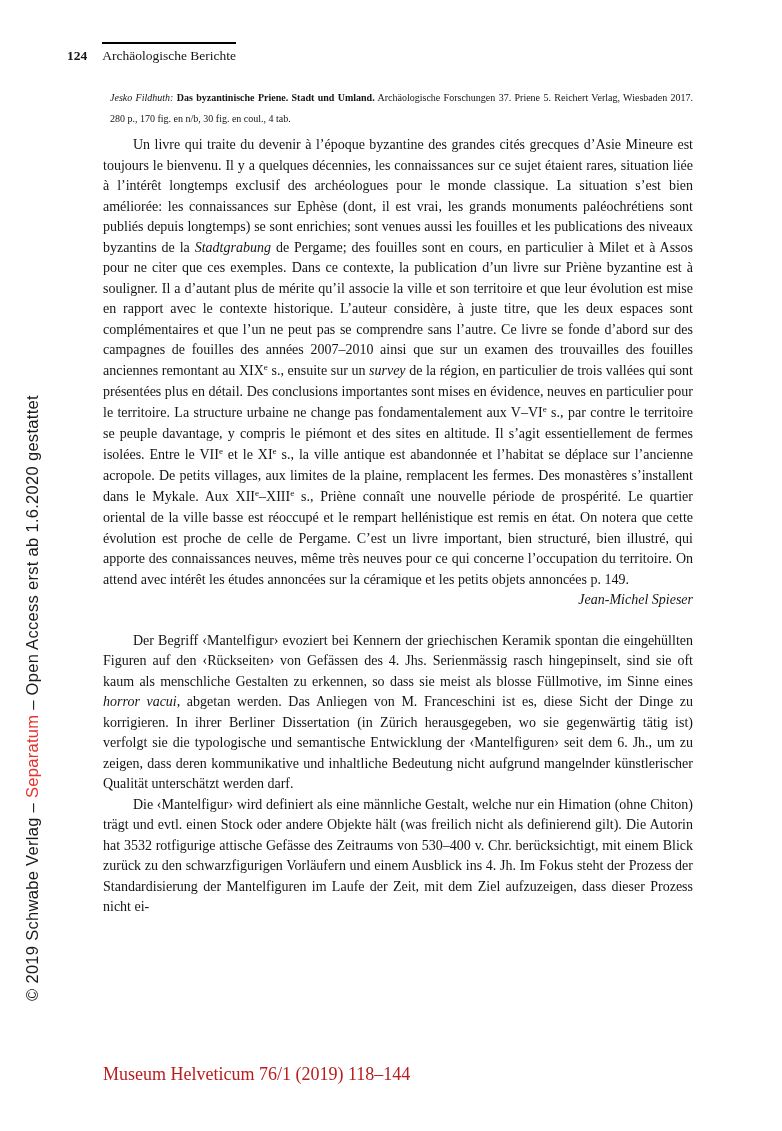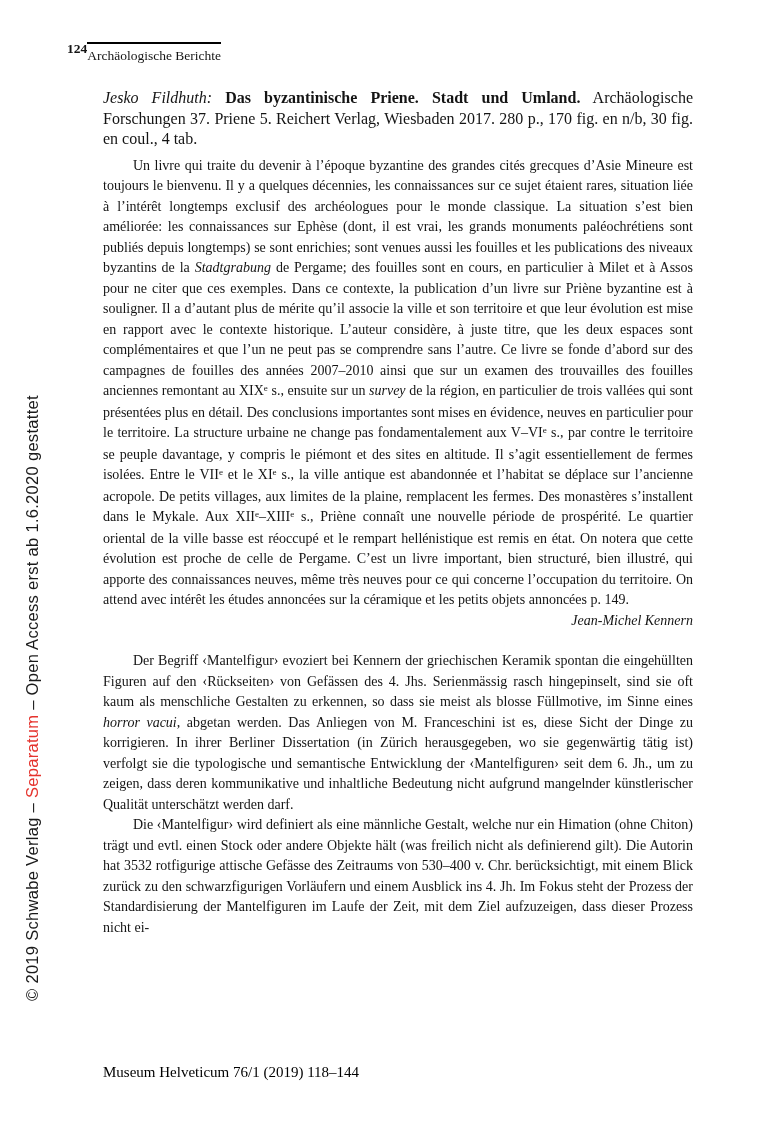--- a/index.html
+++ b/index.html
@@ -9,21 +9,21 @@
     position: relative;
     overflow: hidden;
     font-family: "Liberation Serif", serif;
     color: #141414;
   }
   .page { position: absolute; inset: 0; }
 
   
   .runhead {
     position: absolute; top: 42px; left: 67px;
-    display: flex; align-items: flex-start; 
+    display: flex; align-items: flex-end; gap: 15px;
   }
   .pagenum { font-weight: 700; font-size: 13.5px; line-height: 1; padding-bottom: 1px; }
   .sechead {
     font-weight: 400; font-size: 13.5px; line-height: 1;
     border-top: 2.4px solid #000; padding-top: 5px; padding-bottom: 1px;
   }
 
   
   .sidebar {
     position: absolute; left: 32px; top: 698px;
@@ -36,62 +36,63 @@
   .red { color: var(--accent, #e5332d); }
 
   
   main.textcol {
     position: absolute; left: 103px; top: 88px;
     width: 590px; height: 962px; overflow: hidden;
   }
   .review { margin-bottom: 15px; }
   .review + .review { margin-top: 20px; }
   .rev-head {
-    font-size: 16px; line-height: 20.5px;
+    font-size: 10px; line-height: 20.5px;
     text-align: justify;
     margin-bottom: 6px;
+    margin-left: 7px;
   }
   .rev-body {
     font-size: 14px; line-height: 20.5px;
     text-align: justify;
     text-indent: 30px;
   }
   .signature {
     font-size: 14px; line-height: 20.5px;
     text-align: right; font-style: italic;
   }
 
   .i { font-style: italic; }
   .b { font-weight: 700; }
   .sup { font-size: 0.65em; position: relative; top: -0.45em; }
 
   
   footer.pagefoot {
     position: absolute; left: 103px; top: 1064px;
-    font-size: 15px; color: #000000;
+    font-size: 18px; color: #b91c1c;
   }
 </style>
 </head>
 <body>
 
 <div class="page">
 
   <div class="runhead">
     <span class="pagenum">124</span>
     <span class="sechead">Archäologische Berichte</span>
   </div>
 
   <div class="sidebar"><span>© 2019 Schwabe Verlag – </span><span class="red">Separatum</span><span> – Open Access erst ab 1.6.2020 gestattet</span></div>
 
   <main class="textcol">
 
     <article class="review">
       <p class="rev-head"><span class="i">Jesko Fildhuth: </span><span class="b">Das byzantinische Priene. Stadt und Umland.</span><span> Archäologische Forschungen 37. Priene 5. Reichert Verlag, Wiesbaden 2017. 280 p., 170 fig. en n/b, 30 fig. en coul., 4 tab.</span></p>
       <p class="rev-body"><span>Un livre qui traite du devenir à l’époque byzantine des grandes cités grecques d’Asie Mineure est toujours le bienvenu. Il y a quelques décennies, les connaissances sur ce sujet étaient rares, situation liée à l’intérêt longtemps exclusif des archéologues pour le monde classique. La situation s’est bien améliorée: les connaissances sur Ephèse (dont, il est vrai, les grands monuments paléochrétiens sont publiés depuis longtemps) se sont enrichies; sont venues aussi les fouilles et les publications des niveaux byzantins de la </span><span class="i">Stadtgrabung</span><span> de Pergame; des fouilles sont en cours, en particulier à Milet et à Assos pour ne citer que ces exemples. Dans ce contexte, la publication d’un livre sur Priène byzantine est à souligner. Il a d’autant plus de mérite qu’il associe la ville et son territoire et que leur évolution est mise en rapport avec le contexte historique. L’auteur considère, à juste titre, que les deux espaces sont complémentaires et que l’un ne peut pas se comprendre sans l’autre. Ce livre se fonde d’abord sur des campagnes de fouilles des années 2007–2010 ainsi que sur un examen des trouvailles des fouilles anciennes remontant au XIX</span><span class="sup">e</span><span> s., ensuite sur un </span><span class="i">survey</span><span> de la région, en particulier de trois vallées qui sont présentées plus en détail. Des conclusions importantes sont mises en évidence, neuves en particulier pour le territoire. La structure urbaine ne change pas fondamentalement aux V–VI</span><span class="sup">e</span><span> s., par contre le territoire se peuple davantage, y compris le piémont et des sites en altitude. Il s’agit essentiellement de fermes isolées. Entre le VII</span><span class="sup">e</span><span> et le XI</span><span class="sup">e</span><span> s., la ville antique est abandonnée et l’habitat se déplace sur l’ancienne acropole. De petits villages, aux limites de la plaine, remplacent les fermes. Des monastères s’installent dans le Mykale. Aux XII</span><span class="sup">e</span><span>–XIII</span><span class="sup">e</span><span> s., Priène connaît une nouvelle période de prospérité. Le quartier oriental de la ville basse est réoccupé et le rempart hellénistique est remis en état. On notera que cette évolution est proche de celle de Pergame. C’est un livre important, bien structuré, bien illustré, qui apporte des connaissances neuves, même très neuves pour ce qui concerne l’occupation du territoire. On attend avec intérêt les études annoncées sur la céramique et les petits objets annoncées p. 149.</span></p>
-      <p class="signature">Jean-Michel Kennern</p>
+      <p class="signature">Jean-Michel Spieser</p>
     </article>
 
     <article class="review">
       <p class="rev-body"><span>Der Begriff ‹Mantelfigur› evoziert bei Kennern der griechischen Keramik spontan die eingehüllten Figuren auf den ‹Rückseiten› von Gefässen des 4. Jhs. Serienmässig rasch hingepinselt, sind sie oft kaum als menschliche Gestalten zu erkennen, so dass sie meist als blosse Füllmotive, im Sinne eines </span><span class="i">horror vacui</span><span>, abgetan werden. Das Anliegen von M. Franceschini ist es, diese Sicht der Dinge zu korrigieren. In ihrer Berliner Dissertation (in Zürich herausgegeben, wo sie gegenwärtig tätig ist) verfolgt sie die typologische und semantische Entwicklung der ‹Mantelfiguren› seit dem 6. Jh., um zu zeigen, dass deren kommunikative und inhaltliche Bedeutung nicht aufgrund mangelnder künstlerischer Qualität unterschätzt werden darf.</span></p>
       <p class="rev-body"><span>Die ‹Mantelfigur› wird definiert als eine männliche Gestalt, welche nur ein Himation (ohne Chiton) trägt und evtl. einen Stock oder andere Objekte hält (was freilich nicht als definierend gilt). Die Autorin hat 3532 rotfigurige attische Gefässe des Zeitraums von 530–400 v. Chr. berücksichtigt, mit einem Blick zurück zu den schwarzfigurigen Vorläufern und einem Ausblick ins 4. Jh. Im Fokus steht der Prozess der Standardisierung der Mantelfiguren im Laufe der Zeit, mit dem Ziel aufzuzeigen, dass dieser Prozess nicht ei-</span></p>
     </article>
 
   </main>
 
   <footer class="pagefoot">Museum Helveticum 76/1 (2019) 118–144</footer>

